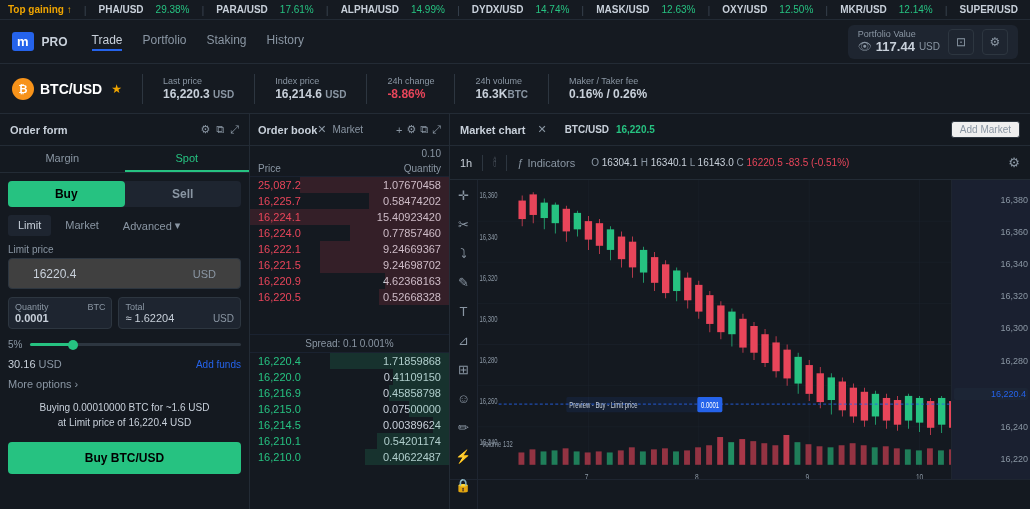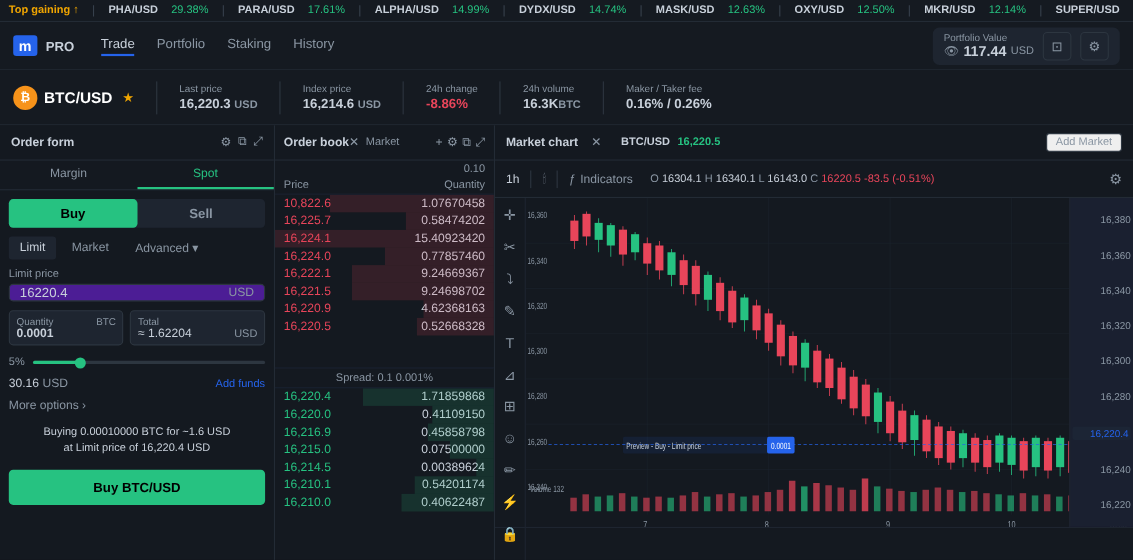--- a/index.html
+++ b/index.html
@@ -52,21 +52,21 @@
     .sm-tab.active { color: #26c281; border-bottom: 2px solid #26c281; }
     .buy-sell-tabs { display: flex; margin: 8px; background: #1e2530; border-radius: 4px; }
     .bs-tab { flex: 1; text-align: center; padding: 6px 0; font-size: 12px; font-weight: 600; cursor: pointer; border-radius: 4px; color: #8a96a3; }
     .bs-tab.active-buy { background: #26c281; color: #000; }
     .order-type-tabs { display: flex; margin: 0 8px 8px; gap: 4px; }
     .ot-tab { padding: 4px 10px; font-size: 11px; color: #8a96a3; cursor: pointer; border-radius: 3px; }
     .ot-tab.active { background: #1e2530; color: #c8d0da; }
     .ot-tab.has-arrow { display: flex; align-items: center; gap: 3px; }
     .input-group { margin: 0 8px 8px; }
     .input-label { font-size: 10px; color: #8a96a3; margin-bottom: 3px; }
-    .input-row { background: #4c1d95; border: 1px solid #2d3640; border-radius: 4px; display: flex; align-items: center; padding: 0 9px; height: 16px; }
+    .input-row { background: #404040; border: 1px solid #2d3640; border-radius: 4px; display: flex; align-items: center; padding: 0 24px; height: 31px; }
     .input-val { flex: 1; font-size: 12px; color: #c8d0da; background: transparent; border: none; outline: none; }
     .input-currency { font-size: 11px; color: #8a96a3; }
     .qty-total-row { display: flex; gap: 6px; margin: 0 8px 6px; }
     .qty-box { flex: 1; background: #1e2530; border: 1px solid #2d3640; border-radius: 4px; padding: 4px 6px; }
     .qty-header { display: flex; align-items: center; justify-content: space-between; }
     .qty-label { font-size: 9px; color: #8a96a3; }
     .qty-curr { font-size: 9px; color: #8a96a3; }
     .qty-val { font-size: 11px; color: #c8d0da; font-weight: 600; }
     .total-box { flex: 1.2; background: #1e2530; border: 1px solid #2d3640; border-radius: 4px; padding: 4px 6px; }
     .total-label { font-size: 9px; color: #8a96a3; }
@@ -302,21 +302,21 @@
       </div>
     </div>
     <div class="top-number">0.10</div>
     <div style="display:flex;justify-content:space-between;padding:2px 8px;border-bottom:1px solid #1a2230;">
       <span style="font-size:10px;color:#8a96a3;">Price</span>
       <span style="font-size:10px;color:#8a96a3;">Quantity</span>
     </div>
     <div class="ob-rows" id="sell-orders-container">
         <div class="ob-row">
       <div class="ob-bar sell" style="width:75%"></div>
-      <span class="ob-price sell">10,822.6</span>
+      <span class="ob-price sell">25,087.2</span>
       <span class="ob-qty">1.07670458</span>
     </div>
         <div class="ob-row">
       <div class="ob-bar sell" style="width:40%"></div>
       <span class="ob-price sell">16,225.7</span>
       <span class="ob-qty">0.58474202</span>
     </div>
         <div class="ob-row">
       <div class="ob-bar sell" style="width:100%"></div>
       <span class="ob-price sell">16,224.1</span>
@@ -607,21 +607,21 @@
           <text x="720" y="292" fill="#8a96a3" font-size="9">18:00</text>
 
           <rect x="120" y="211" width="180" height="15" fill="rgba(37,99,235,0.1)" rx="2"></rect>
           <text x="124" y="222" fill="#c8d0da" font-size="8">Preview - Buy - Limit price</text>
           <rect x="298" y="211" width="34" height="15" fill="#2563eb" rx="2"></rect>
           <text x="303" y="222" fill="white" font-size="8">0.0001</text>
 
           <text x="710" y="222" fill="#2563eb" font-size="8">16,220.4</text>
         </svg>
       </div>
-      <div style="position:absolute;right:0;top:0;bottom:30px;width:58px;background:#1a2030;border-left:1px solid #1e2530;display:flex;flex-direction:column;justify-content:space-around;padding:4px 2px;">
+      <div style="position:absolute;right:0;top:0;bottom:30px;width:79px;background:#1a2030;border-left:1px solid #1e2530;display:flex;flex-direction:column;justify-content:space-around;padding:4px 2px;">
         <span style="font-size:9px;color:#8a96a3;text-align:right;">16,380</span>
         <span style="font-size:9px;color:#8a96a3;text-align:right;">16,360</span>
         <span style="font-size:9px;color:#8a96a3;text-align:right;">16,340</span>
         <span style="font-size:9px;color:#8a96a3;text-align:right;">16,320</span>
         <span style="font-size:9px;color:#8a96a3;text-align:right;">16,300</span>
         <span style="font-size:9px;color:#8a96a3;text-align:right;">16,280</span>
         <span style="font-size:9px;color:#2563eb;text-align:right;background:#1c2535;padding:1px 2px;border-radius:2px;">16,220.4</span>
         <span style="font-size:9px;color:#8a96a3;text-align:right;">16,240</span>
         <span style="font-size:9px;color:#8a96a3;text-align:right;">16,220</span>
       </div>

